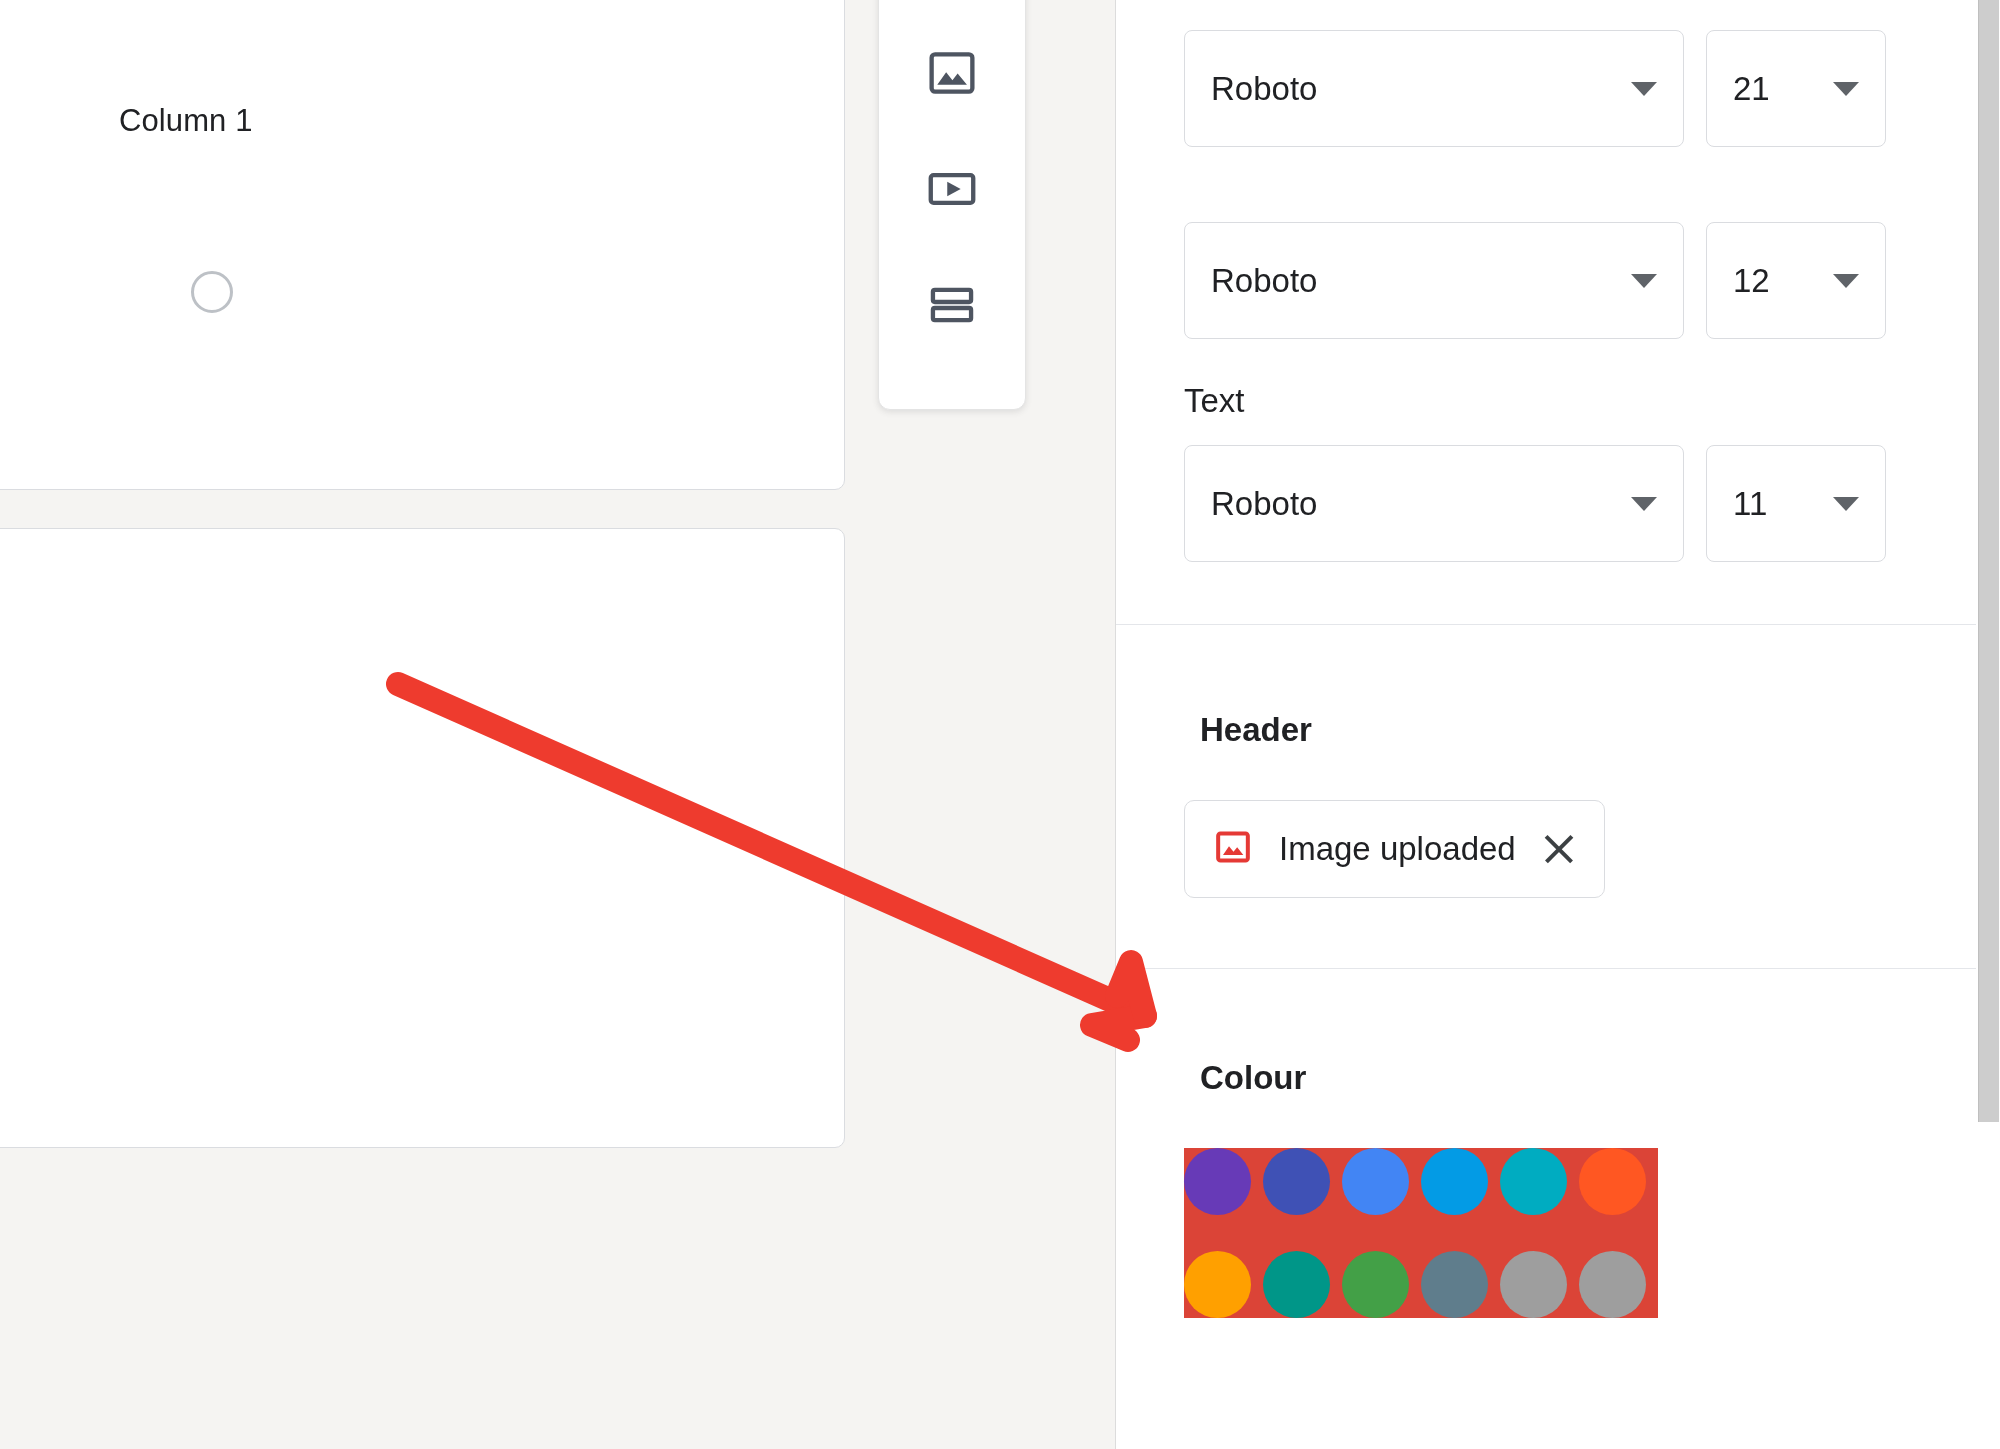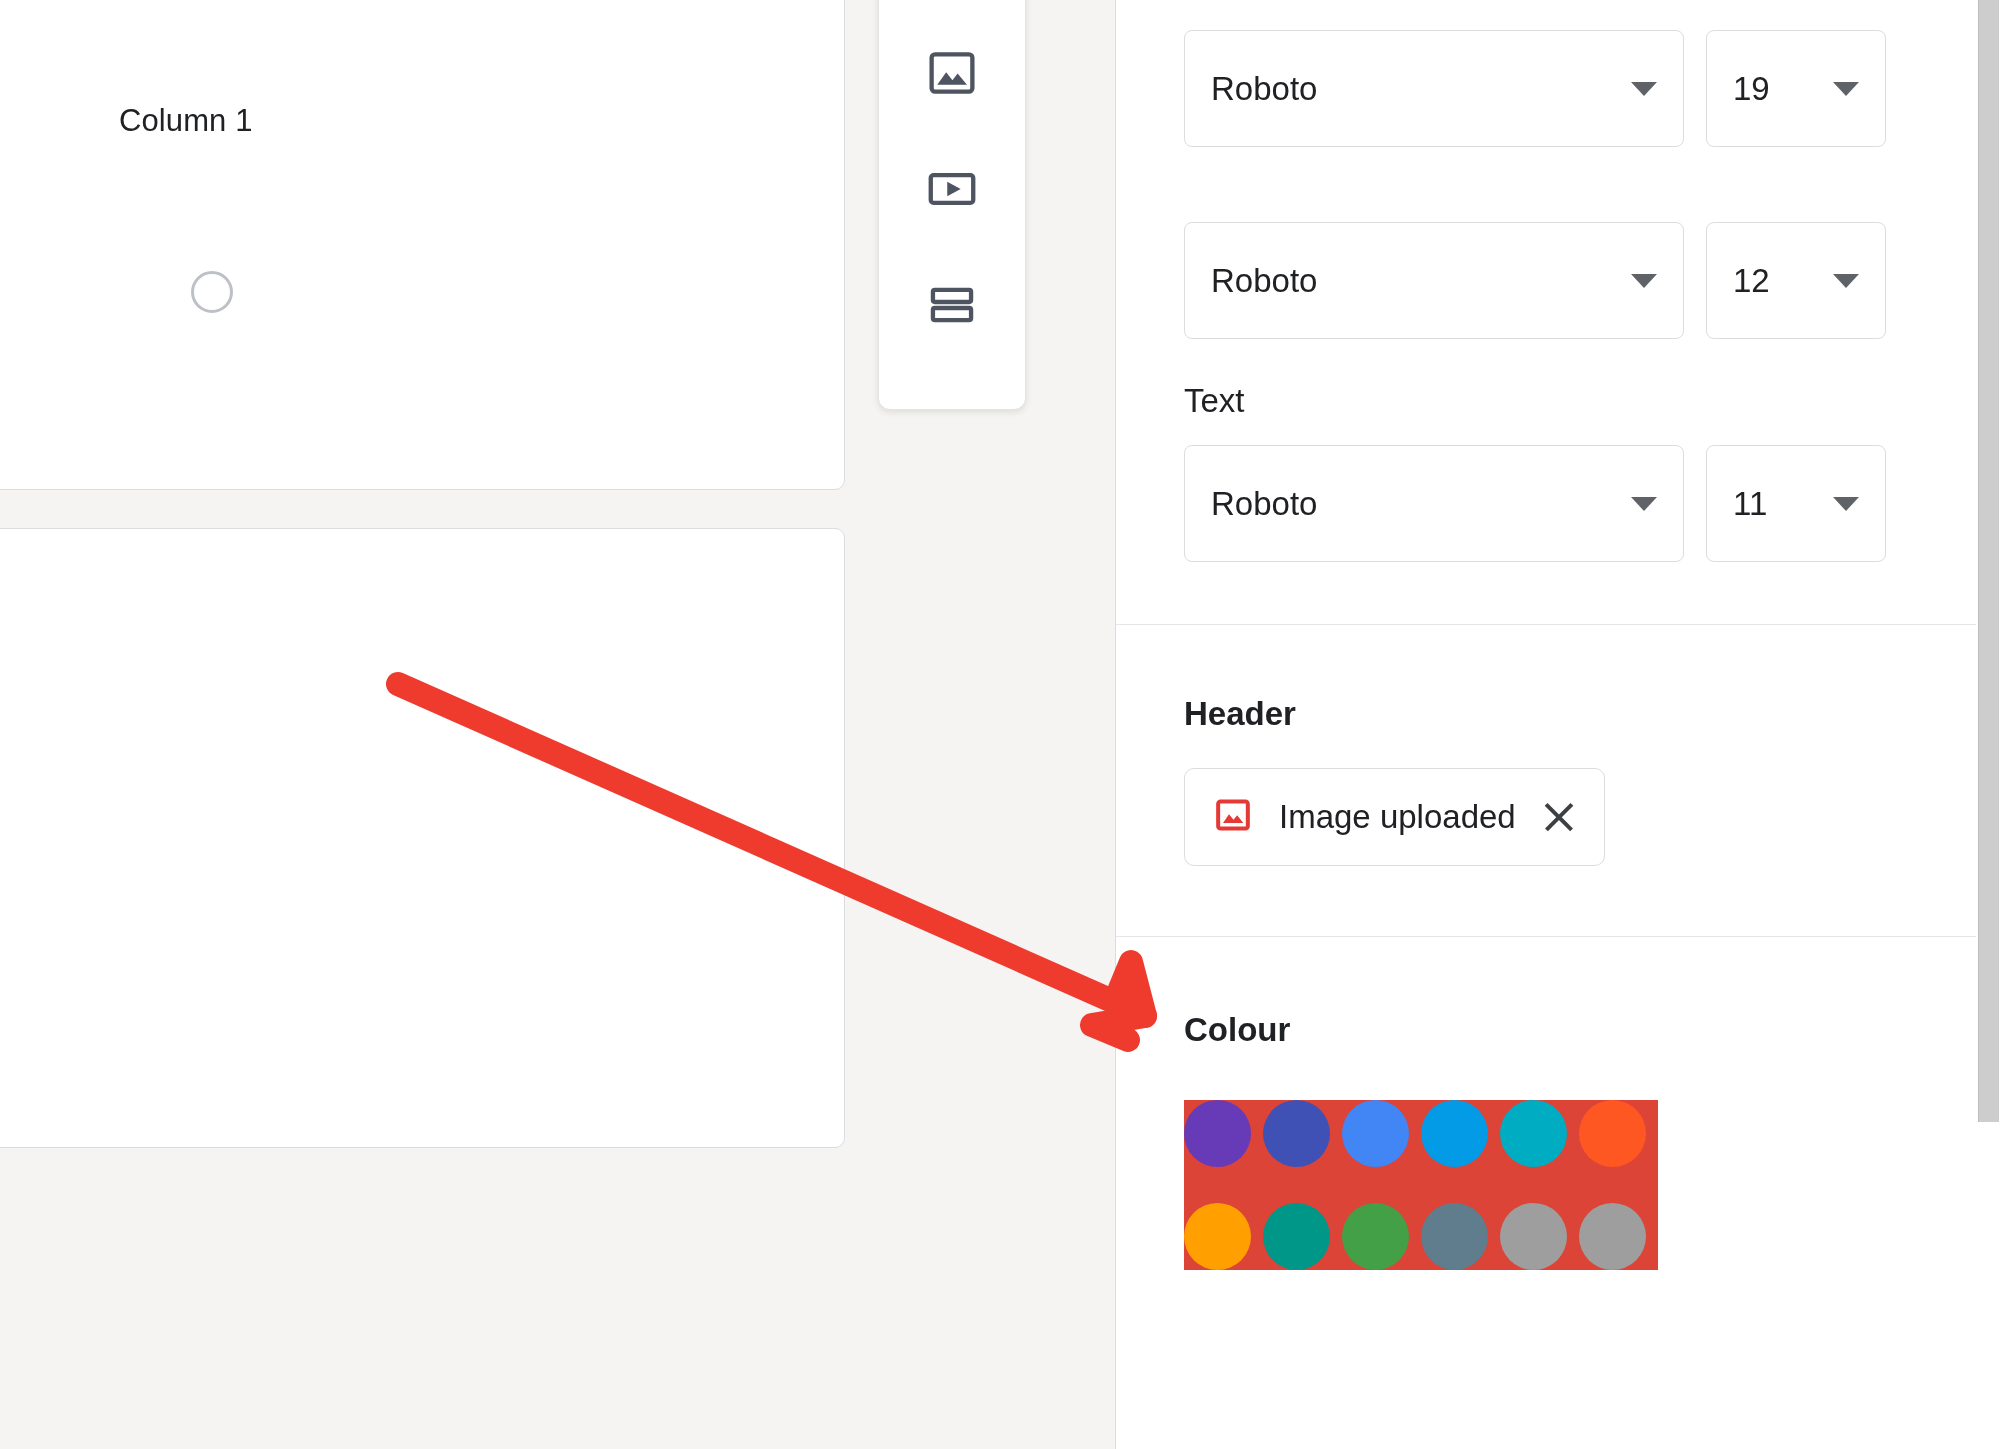--- a/index.html
+++ b/index.html
@@ -178,21 +178,21 @@
     line-height: 1;
     margin: 0;
     white-space: nowrap;
   }
 
   .section-title {
     font-size: 33px;
     font-weight: bold;
     color: #202124;
     line-height: 1;
-    margin: 0;
+    margin: 16px;
     white-space: nowrap;
   }
 
   .divider {
     height: 1px;
     background: #e4e6ea;
     margin: 0;
   }
 
   
@@ -330,21 +330,21 @@
 
   <div class="panel">
 
     <div class="panel-section" style="padding-top:30px;">
       <div class="field-row">
         <div class="select-box font">
           <span class="select-value">Roboto</span>
           <span class="caret"></span>
         </div>
         <div class="select-box size">
-          <span class="select-value">19</span>
+          <span class="select-value">21</span>
           <span class="caret"></span>
         </div>
       </div>
     </div>
 
     <div class="panel-section" style="padding-top:47px;">
       <div class="field-row" style="margin-top:28px;">
         <div class="select-box font">
           <span class="select-value">Roboto</span>
           <span class="caret"></span>

